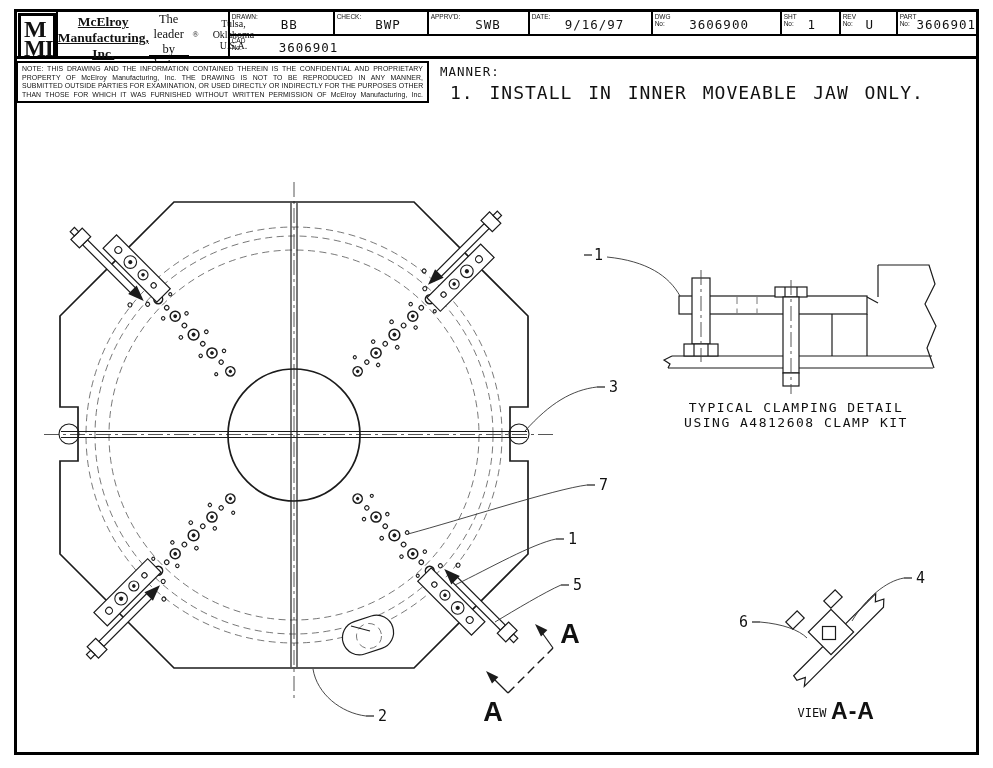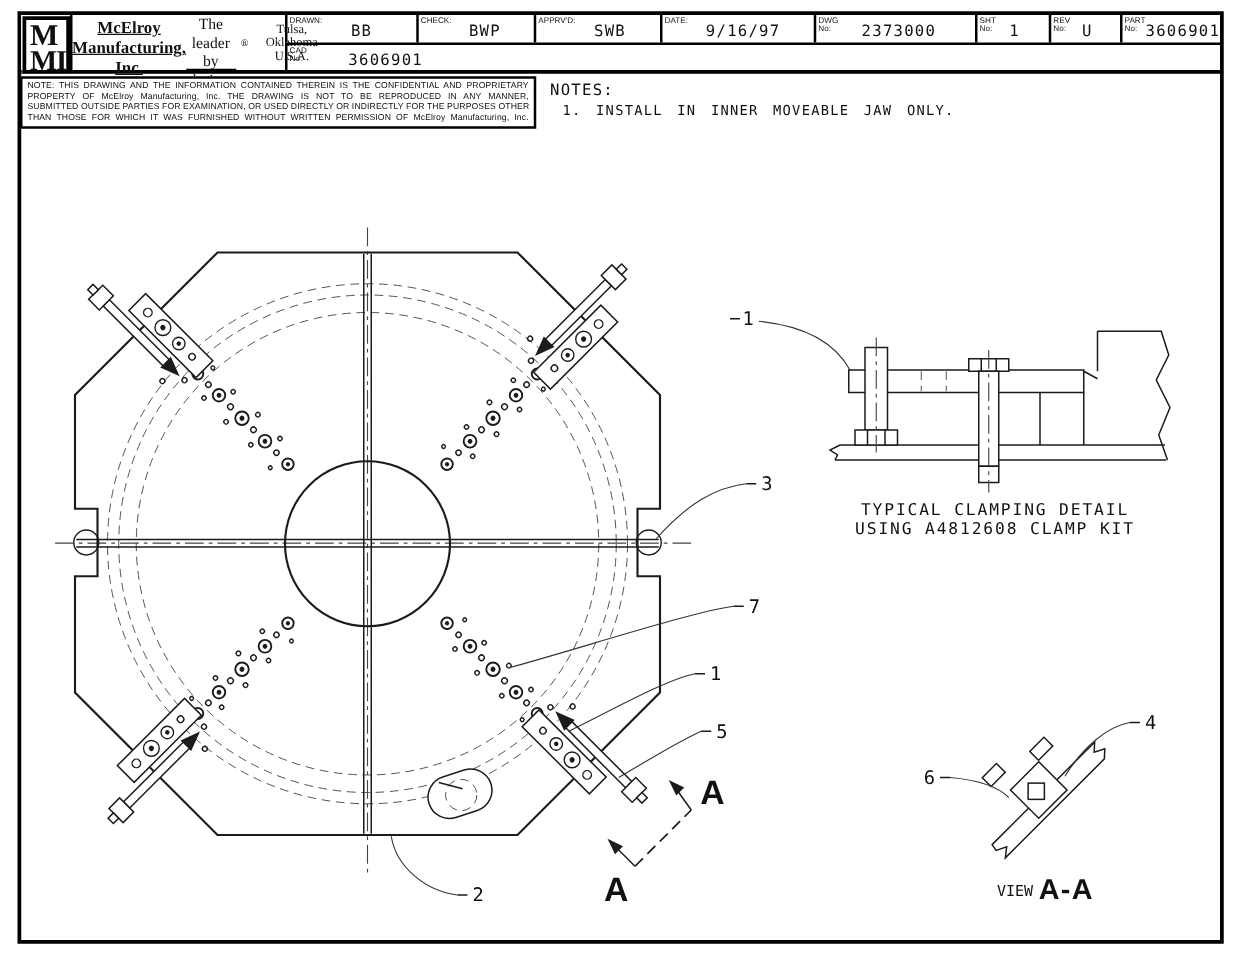--- a/index.html
+++ b/index.html
@@ -26,21 +26,21 @@
   .val{flex:1;display:flex;align-items:center;justify-content:center;
        font-family:"DejaVu Sans Mono",monospace;font-size:12.5px;letter-spacing:1px;padding-top:2px;}
   .title-cell{flex:1;border-left:2px solid #000;display:flex;align-items:center;box-sizing:border-box;}
   .dwg-title{font-family:"DejaVu Sans Mono",monospace;font-size:13px;letter-spacing:1.5px;word-spacing:6px;padding-left:8px;white-space:nowrap;}
   
   .notice{position:absolute;left:16px;top:61px;width:413px;height:42px;border:2.5px solid #000;box-sizing:border-box;
           padding:2px 4px;background:#fff;}
   .notice div{font-size:6.9px;line-height:8.6px;letter-spacing:0.1px;text-align:justify;text-align-last:justify;white-space:nowrap;}
   .notes{position:absolute;left:440px;top:64px;font-family:"DejaVu Sans Mono",monospace;}
   .notes-head{font-size:12.5px;letter-spacing:1px;}
-  .notes-item{font-size:11px;letter-spacing:1px;word-spacing:4px;margin:3px 0 0 10px;white-space:nowrap;}
+  .notes-item{font-size:18px;letter-spacing:1px;word-spacing:4px;margin:3px 0 0 10px;white-space:nowrap;}
   
   svg{position:absolute;left:0;top:0;}
   .ln{stroke:#1b1b1b;stroke-width:1.2;fill:none;}
   .thick{stroke:#1b1b1b;stroke-width:1.7;fill:none;}
   .part{stroke:#1b1b1b;stroke-width:1.2;fill:#fff;}
   .hidden-c{stroke:#555;stroke-width:0.8;fill:none;stroke-dasharray:7 4.5;}
   .cl{stroke:#444;stroke-width:0.9;fill:none;stroke-dasharray:15 4 3 4;}
   .hole{stroke:#1b1b1b;stroke-width:1.1;fill:none;}
   .ring{stroke:#1b1b1b;stroke-width:1.5;fill:none;}
   .dot{fill:#1b1b1b;stroke:none;}
@@ -100,21 +100,21 @@
               <div>DATE:</div>
               <div></div>
             </div>
           <div class="val">9/16/97</div>
         </div>
         <div class="cell" style="width:117px">
           <div class="lblcol">
               <div>DWG</div>
               <div>No:</div>
             </div>
-          <div class="val">2373000</div>
+          <div class="val">3606900</div>
         </div>
         <div class="cell" style="width:47px">
           <div class="lblcol">
               <div>SHT</div>
               <div>No:</div>
             </div>
           <div class="val">1</div>
         </div>
         <div class="cell" style="width:45px">
           <div class="lblcol">
@@ -144,21 +144,21 @@
   </div>
 
   <div class="notice">
     <div>NOTE:  THIS DRAWING AND THE INFORMATION CONTAINED THEREIN IS THE CONFIDENTIAL AND PROPRIETARY</div>
     <div>PROPERTY OF McElroy Manufacturing, Inc. THE DRAWING IS NOT TO BE REPRODUCED IN ANY MANNER,</div>
     <div>SUBMITTED OUTSIDE PARTIES FOR EXAMINATION, OR USED DIRECTLY OR INDIRECTLY FOR THE PURPOSES OTHER</div>
     <div>THAN THOSE FOR WHICH IT WAS FURNISHED WITHOUT WRITTEN PERMISSION OF McElroy Manufacturing, Inc.</div>
   </div>
 
   <div class="notes">
-    <div class="notes-head">NOTES:</div>
+    <div class="notes-head">MANNER:</div>
     <div class="notes-item">1. INSTALL IN INNER MOVEABLE JAW ONLY.</div>
   </div>
 
   <svg width="993" height="768" viewBox="0 0 993 768">
     <defs>
       <g id="holerow">
         <circle class="ring" cx="90" cy="0" r="4.6"></circle>
           <circle class="dot" cx="90" cy="0" r="1.7"></circle>
         <circle class="hole" cx="103" cy="0" r="2.1"></circle>
         <circle class="ring" cx="116" cy="0" r="5.1"></circle>

